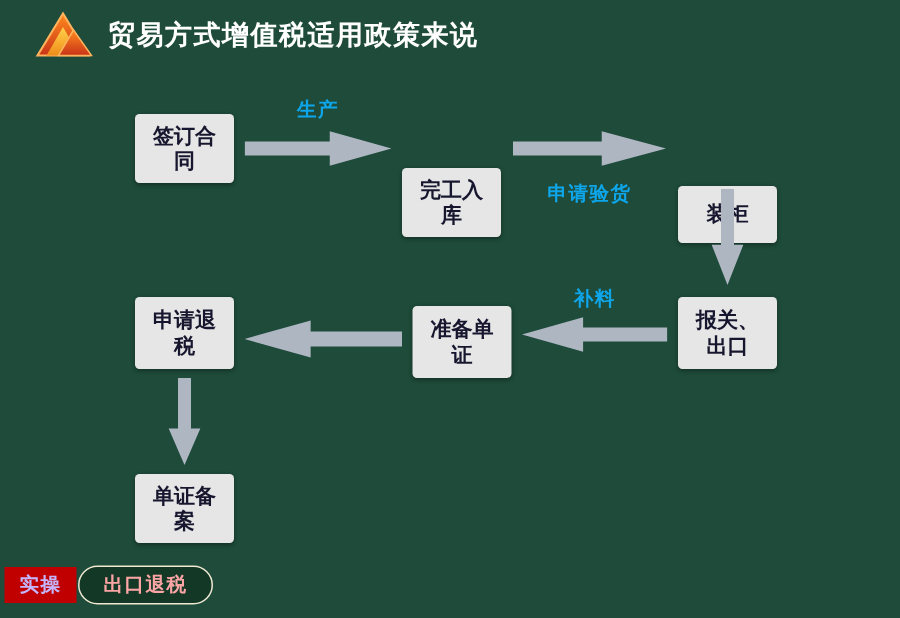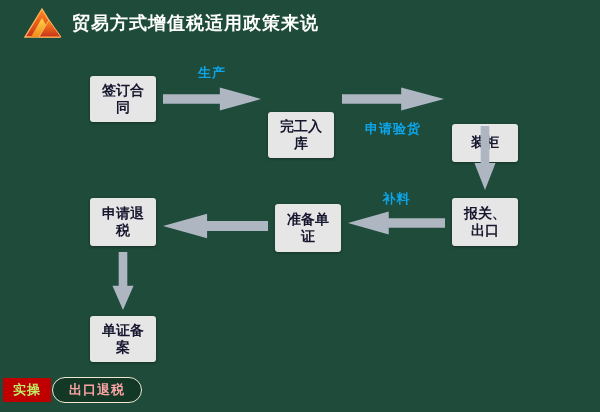--- a/index.html
+++ b/index.html
@@ -53,21 +53,21 @@
     position:absolute;color:#0ea5e9;font-weight:bold;font-size:13px;
     text-align:center;letter-spacing:1px;
   }
   .l-produce{left:163px;top:64px;width:98px;}
   .l-booking{left:342px;top:64px;width:102px;}
   .l-inspect{left:338px;top:120px;width:110px;}
   .l-supplement{left:348px;top:190px;width:97px;}
   
   .badge{
     position:absolute;left:3px;top:378px;
-    background:var(--badge-bg,#c00000);color:#bef264;
+    background:var(--badge-bg,#c00000);color:#c4b5fd;
     font-size:13px;font-weight:bold;
     padding:3px 10px;letter-spacing:1px;
   }
   .pill{
     position:absolute;left:52px;top:377px;
     background:var(--pill-bg,#143826);color:#fca5a5;
     font-size:13px;font-weight:bold;
     padding:3px 16px;border:1px solid var(--pill-border,#efe9d2);
     border-radius:13px;letter-spacing:1px;
   }

